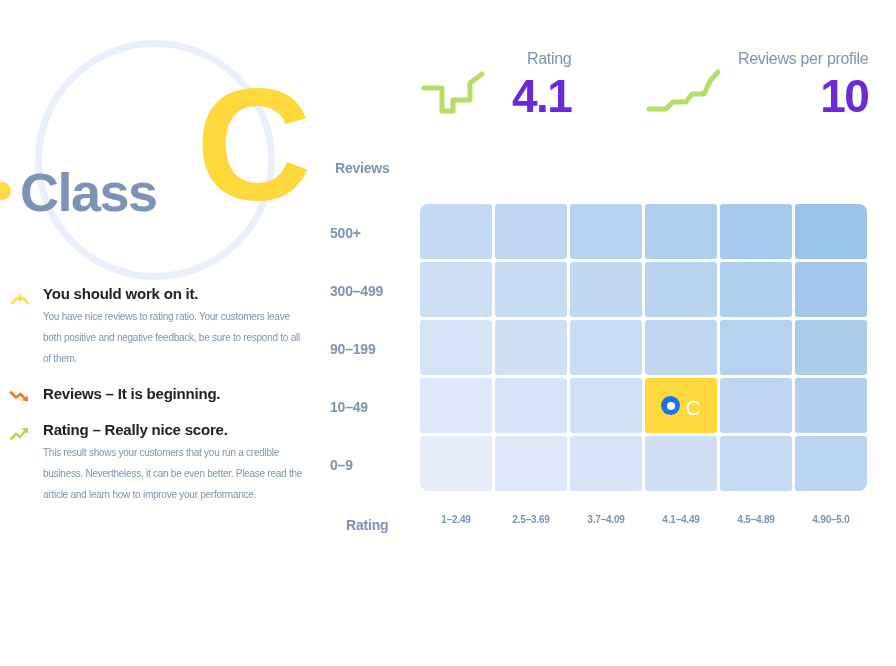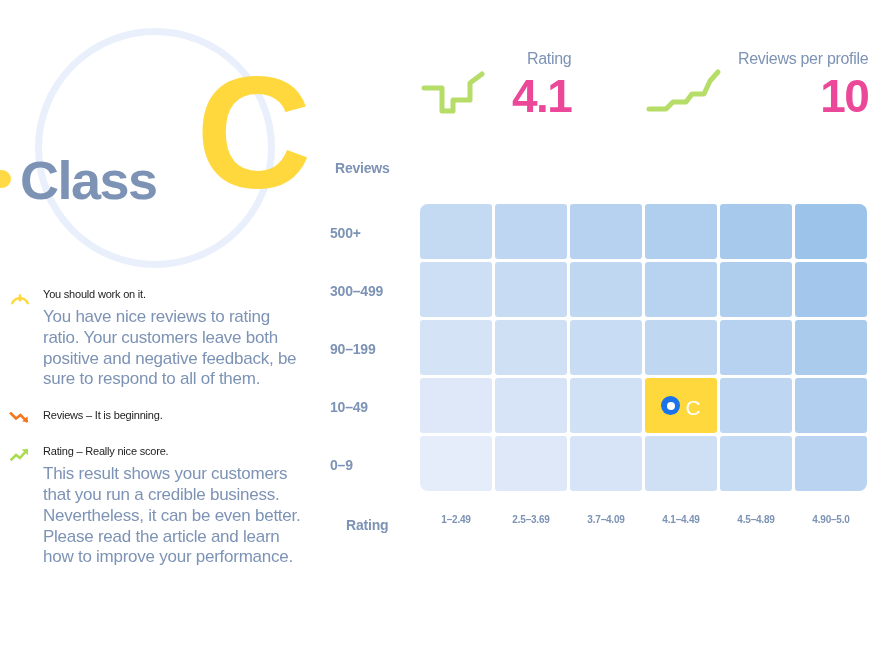--- a/index.html
+++ b/index.html
@@ -20,21 +20,21 @@
     position: absolute;
     left: 0;
     top: 0;
     width: 330px;
     height: 666px;
   }
 
   #class-badge {
     position: absolute;
     left: 0;
-    top: 0;
+    top: 12px;
     width: 330px;
     height: 270px;
   }
   #badge-circle {
     position: absolute;
     left: 35px;
     top: 28px;
     width: 240px;
     height: 240px;
     border-radius: 50%;
@@ -84,29 +84,29 @@
     margin-bottom: 14px;
   }
   .advice-icon {
     position: absolute;
     left: 9px;
     top: 4px;
     width: 22px;
     height: 22px;
   }
   .advice-title {
-    font-size: 11px;
-    font-weight: normal;
+    font-size: 15px;
+    font-weight: bold;
     color: #222222;
     line-height: 22px;
     letter-spacing: -0.2px;
     margin-bottom: 2px;
   }
   .advice-body {
-    font-size: 17px;
+    font-size: 10px;
     color: #7d93b5;
     line-height: 20.8px;
     letter-spacing: -0.25px;
     max-width: 262px;
   }
 
   
   #metrics {
     position: absolute;
     left: 420px;
@@ -139,21 +139,21 @@
     font-size: 16px;
     color: #7d93b5;
     font-weight: normal;
     letter-spacing: -0.3px;
     line-height: 22px;
     white-space: nowrap;
   }
   .metric-value {
     font-size: 46px;
     font-weight: bold;
-    color: #ec4899;
+    color: #6d28d9;
     line-height: 52px;
     letter-spacing: -1.5px;
   }
 
   
   #heatmap-wrap {
     position: absolute;
     left: 330px;
     top: 156px;
     width: 566px;

